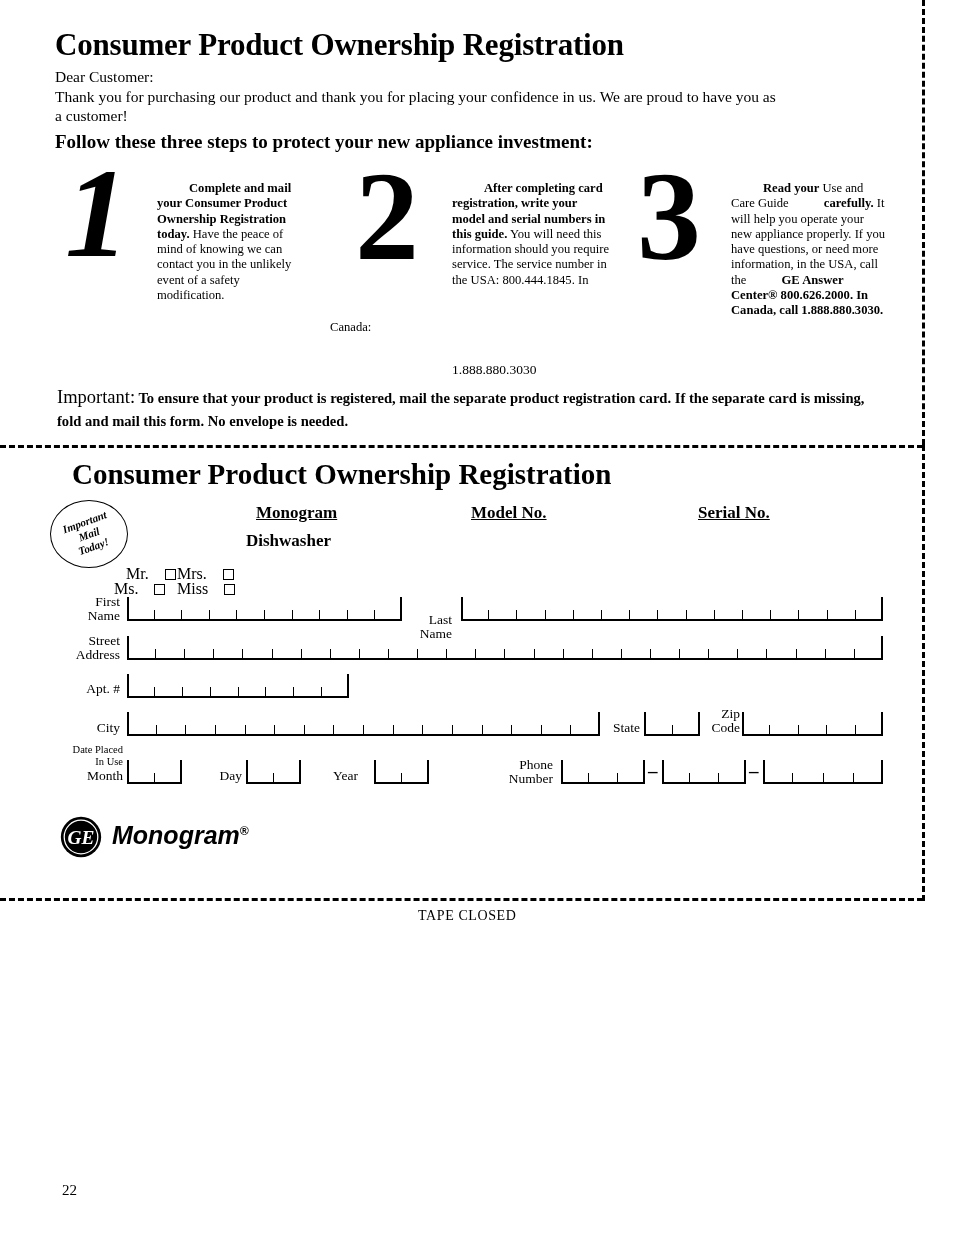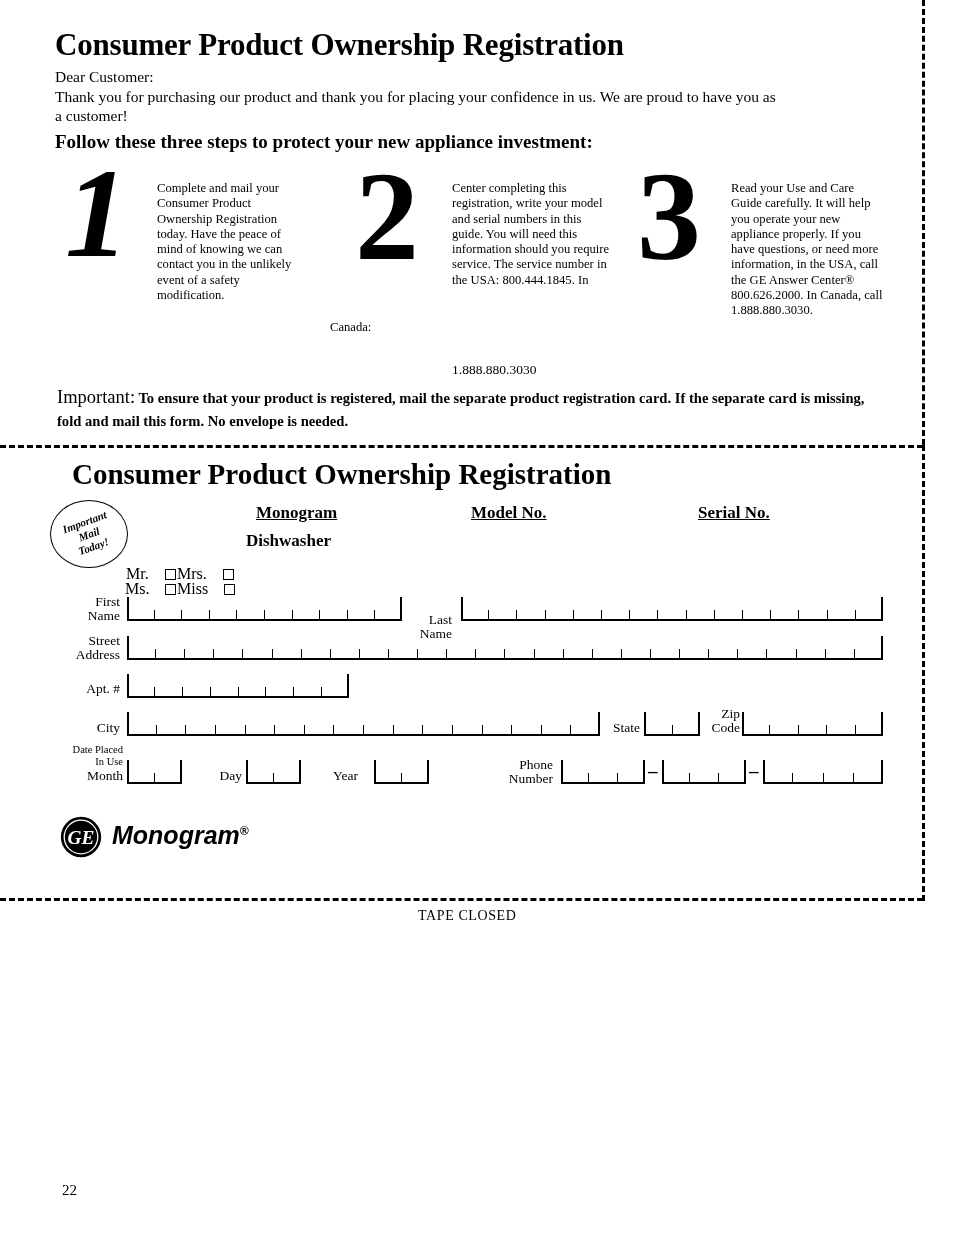--- a/index.html
+++ b/index.html
@@ -61,21 +61,21 @@
     font-weight: bold;
     line-height: 0.92;
     font-style: italic;
   }
   .bignum.n2, .bignum.n3 { font-style: normal; }
   .steptext {
     position: absolute;
     font-size: 12.6px;
     line-height: 15.3px;
   }
-  .steptext b { font-weight: normal; }
+  .steptext b { font-weight: bold; margin-left: 32px; }
   .canada {
     position: absolute;
     font-size: 12.6px;
   }
   .canadanum {
     position: absolute;
     font-size: 13.5px;
   }
 
   .important-note {
@@ -222,21 +222,21 @@
 
 <div class="follow" style="left:55px; top:131px;">Follow these three steps to protect your new appliance investment:</div>
 
 <div class="bignum n1" style="left:65px; top:155px;">1</div>
 <div class="steptext" style="left:157px; top:181px; width:152px;">
   <b>Complete and mail your Consumer Product Ownership Registration today.</b><span> Have the peace of mind of knowing we can contact you in the unlikely event of a safety modification.</span>
 </div>
 
 <div class="bignum n2" style="left:355px; top:158px;">2</div>
 <div class="steptext" style="left:452px; top:181px; width:158px;">
-  <b>Center completing this registration, write your model and serial numbers in this guide.</b><span> You will need this information should you require service. The service number in the USA: 800.444.1845. In</span>
+  <b>After completing card registration, write your model and serial numbers in this guide.</b><span> You will need this information should you require service. The service number in the USA: 800.444.1845. In</span>
 </div>
 <div class="canada" style="left:330px; top:320px;">Canada:</div>
 <div class="canadanum" style="left:452px; top:339px;margin-top:23px;">1.888.880.3030</div>
 
 <div class="bignum n3" style="left:637px; top:158px;">3</div>
 <div class="steptext" style="left:731px; top:181px; width:155px;">
   <b>Read your</b><span> Use and Care Guide </span><b>carefully.</b><span> It will help you operate your new appliance properly. If you have questions, or need more information, in the USA, call the </span><b>GE Answer Center® 800.626.2000. In Canada, call 1.888.880.3030.</b>
 </div>
 
 <div class="important-note" style="left:57px; top:386px; width:825px;">
@@ -264,21 +264,21 @@
 <div class="col-head" style="left:698px; top:503px;">Serial No.</div>
 
 <div class="title-opt" style="left:126px; top:565px;">
   <span>Mr.</span>
   <span class="cbox"></span>
 </div>
 <div class="title-opt" style="left:177px; top:565px;">
   <span>Mrs.</span>
   <span class="cbox"></span>
 </div>
-<div class="title-opt" style="left:125px; top:580px;">
+<div class="title-opt" style="left:114px; top:580px;">
   <span>Ms.</span>
   <span class="cbox"></span>
 </div>
 <div class="title-opt" style="left:177px; top:580px;">
   <span>Miss</span>
   <span class="cbox"></span>
 </div>
 
 <div class="flabel" style="left:60px; top:595px; width:60px;">
   <div>First</div>

